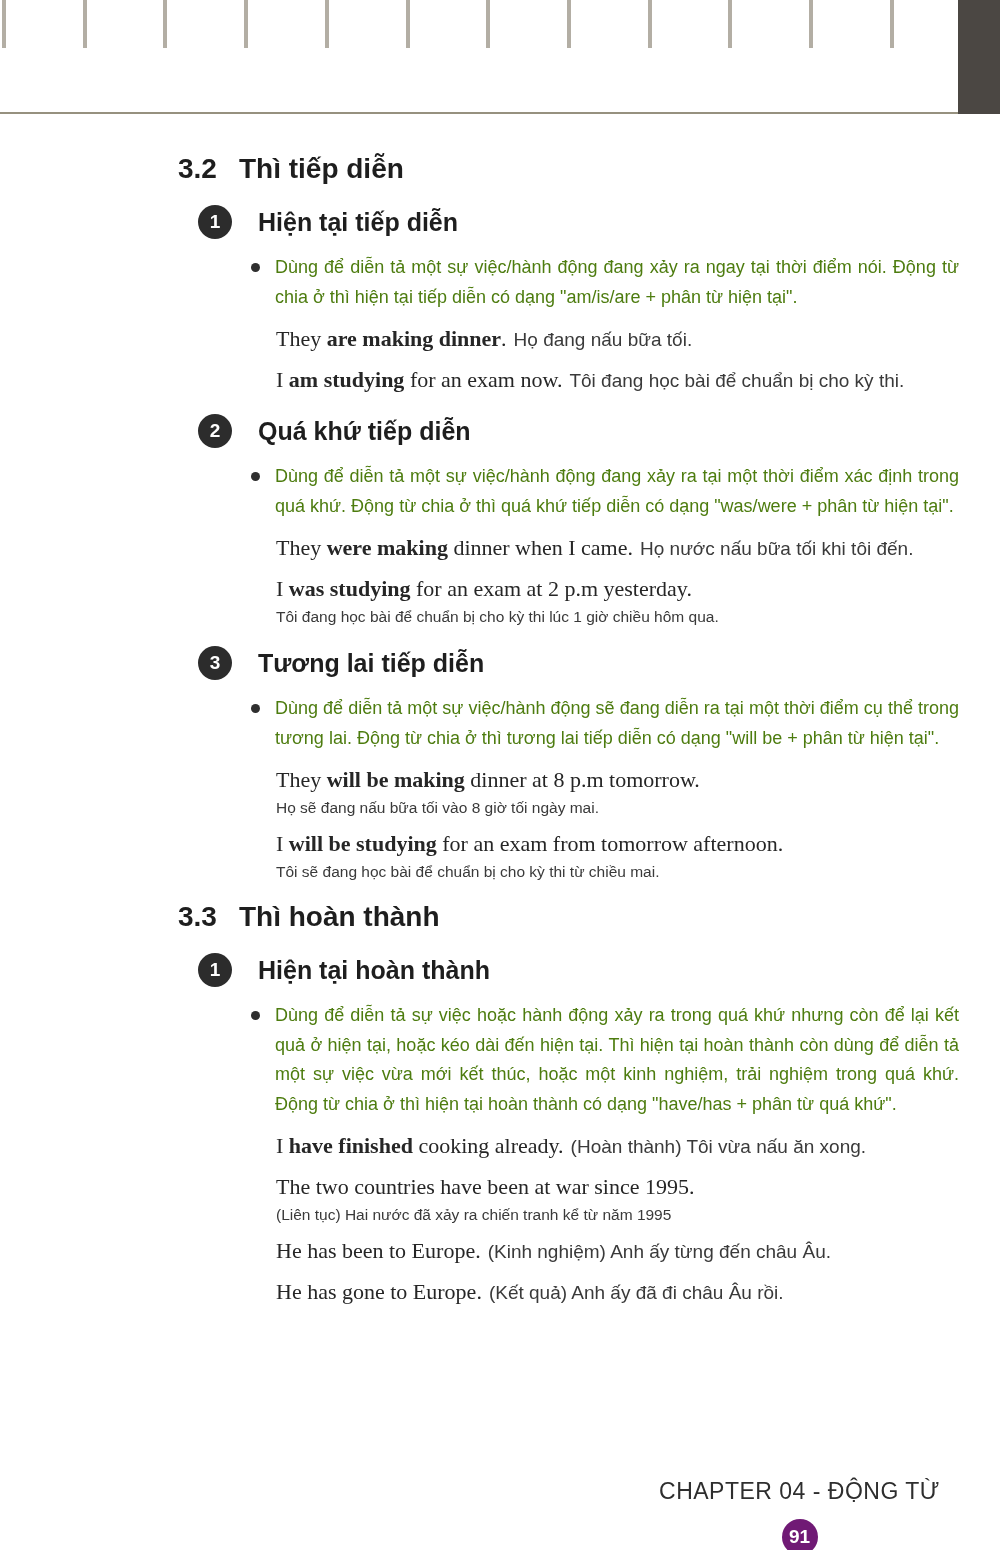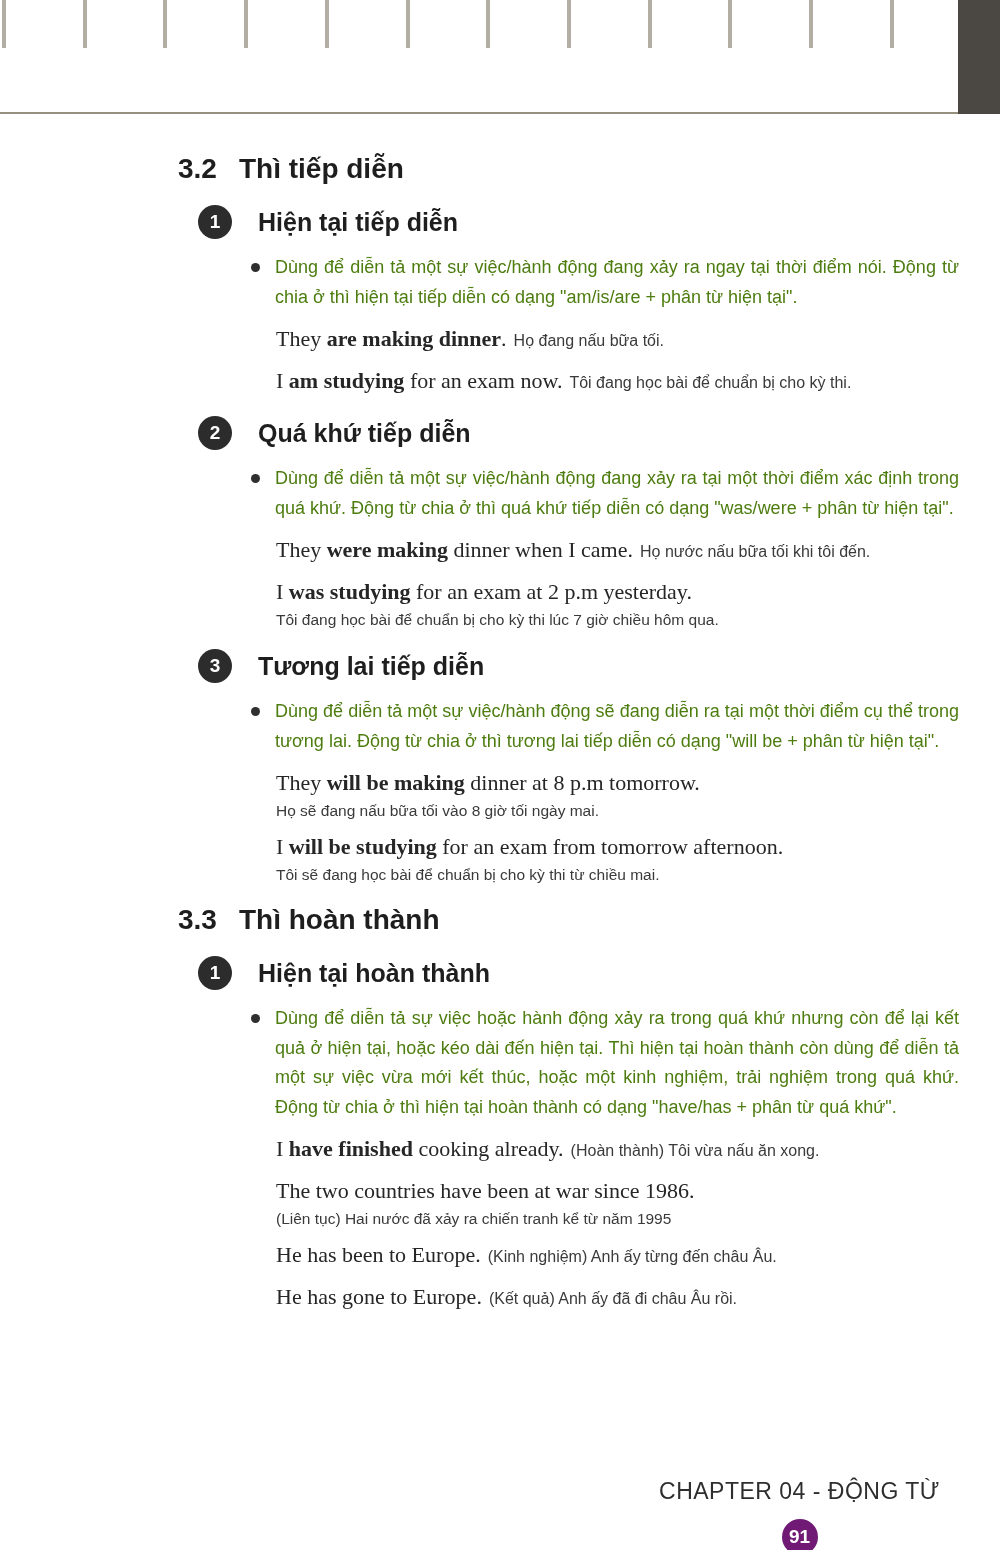--- a/index.html
+++ b/index.html
@@ -38,21 +38,21 @@
   }
   .bullet-text{
     width:684px;font-size:18px;line-height:29.5px;text-align:justify;color:#4d7c0f;
   }
   .example{
     margin:0 0 10px 98px;font-family:"Liberation Serif",serif;
     font-size:22px;line-height:30px;color:#262626;
   }
   .seg-b{font-weight:bold;}
   .vi-inline{
-    font-family:"Liberation Sans",sans-serif;font-size:16px;color:#3a3a3a;margin-left:7px;
+    font-family:"Liberation Sans",sans-serif;font-size:19px;color:#3a3a3a;margin-left:7px;
   }
   .vi-below{
     font-family:"Liberation Sans",sans-serif;font-size:15.5px;color:#3a3a3a;
     line-height:22px;margin-top:2px;
   }
   .item{margin-bottom:18px;}
   
   .footer{
     position:absolute;top:1478px;right:60px;display:flex;align-items:center;gap:14px;z-index:3;flex-direction:column;
   }
@@ -90,21 +90,21 @@
       <div class="item">
         <div class="item-head">
           <span class="badge">2</span>
           <h3 class="item-heading" style="margin: 0px;">Quá khứ tiếp diễn</h3>
         </div>
         <div class="bullet-row">
           <span class="bullet-dot"></span>
           <p class="bullet-text" style="margin: 0px;">Dùng để diễn tả một sự việc/hành động đang xảy ra tại một thời điểm xác định trong quá khứ. Động từ chia ở thì quá khứ tiếp diễn có dạng "was/were + phân từ hiện tại".</p>
         </div>
         <div class="example"><span class="seg">They </span><span class="seg-b">were making</span><span class="seg"> dinner when I came.</span><span class="vi-inline">Họ nước nấu bữa tối khi tôi đến.</span></div>
-        <div class="example"><span class="seg">I </span><span class="seg-b">was studying</span><span class="seg"> for an exam at 2 p.m yesterday.</span><div class="vi-below">Tôi đang học bài để chuẩn bị cho kỳ thi lúc 7 giờ chiều hôm qua.</div></div>
+        <div class="example"><span class="seg">I </span><span class="seg-b">was studying</span><span class="seg"> for an exam at 2 p.m yesterday.</span><div class="vi-below">Tôi đang học bài để chuẩn bị cho kỳ thi lúc 1 giờ chiều hôm qua.</div></div>
       </div>
       <div class="item">
         <div class="item-head">
           <span class="badge">3</span>
           <h3 class="item-heading" style="margin: 0px;">Tương lai tiếp diễn</h3>
         </div>
         <div class="bullet-row">
           <span class="bullet-dot"></span>
           <p class="bullet-text" style="margin: 0px;">Dùng để diễn tả một sự việc/hành động sẽ đang diễn ra tại một thời điểm cụ thể trong tương lai. Động từ chia ở thì tương lai tiếp diễn có dạng "will be + phân từ hiện tại".</p>
         </div>
@@ -120,21 +120,21 @@
       <div class="item">
         <div class="item-head">
           <span class="badge">1</span>
           <h3 class="item-heading" style="margin: 0px;">Hiện tại hoàn thành</h3>
         </div>
         <div class="bullet-row">
           <span class="bullet-dot"></span>
           <p class="bullet-text" style="margin: 0px;">Dùng để diễn tả sự việc hoặc hành động xảy ra trong quá khứ nhưng còn để lại kết quả ở hiện tại, hoặc kéo dài đến hiện tại. Thì hiện tại hoàn thành còn dùng để diễn tả một sự việc vừa mới kết thúc, hoặc một kinh nghiệm, trải nghiệm trong quá khứ. Động từ chia ở thì hiện tại hoàn thành có dạng "have/has + phân từ quá khứ".</p>
         </div>
         <div class="example"><span class="seg">I </span><span class="seg-b">have finished</span><span class="seg"> cooking already.</span><span class="vi-inline">(Hoàn thành) Tôi vừa nấu ăn xong.</span></div>
-        <div class="example"><span class="seg">The two countries have been at war since 1986.</span><div class="vi-below">(Liên tục) Hai nước đã xảy ra chiến tranh kể từ năm 1995</div></div>
+        <div class="example"><span class="seg">The two countries have been at war since 1995.</span><div class="vi-below">(Liên tục) Hai nước đã xảy ra chiến tranh kể từ năm 1995</div></div>
         <div class="example"><span class="seg">He has been to Europe.</span><span class="vi-inline">(Kinh nghiệm) Anh ấy từng đến châu Âu.</span></div>
         <div class="example"><span class="seg">He has gone to Europe.</span><span class="vi-inline">(Kết quả) Anh ấy đã đi châu Âu rồi.</span></div>
       </div>
     </section>
   </div>
 
 <div class="footer">
   <span class="chapter-label">CHAPTER 04 - ĐỘNG TỪ</span>
   <span class="page-badge">91</span>
 </div>

